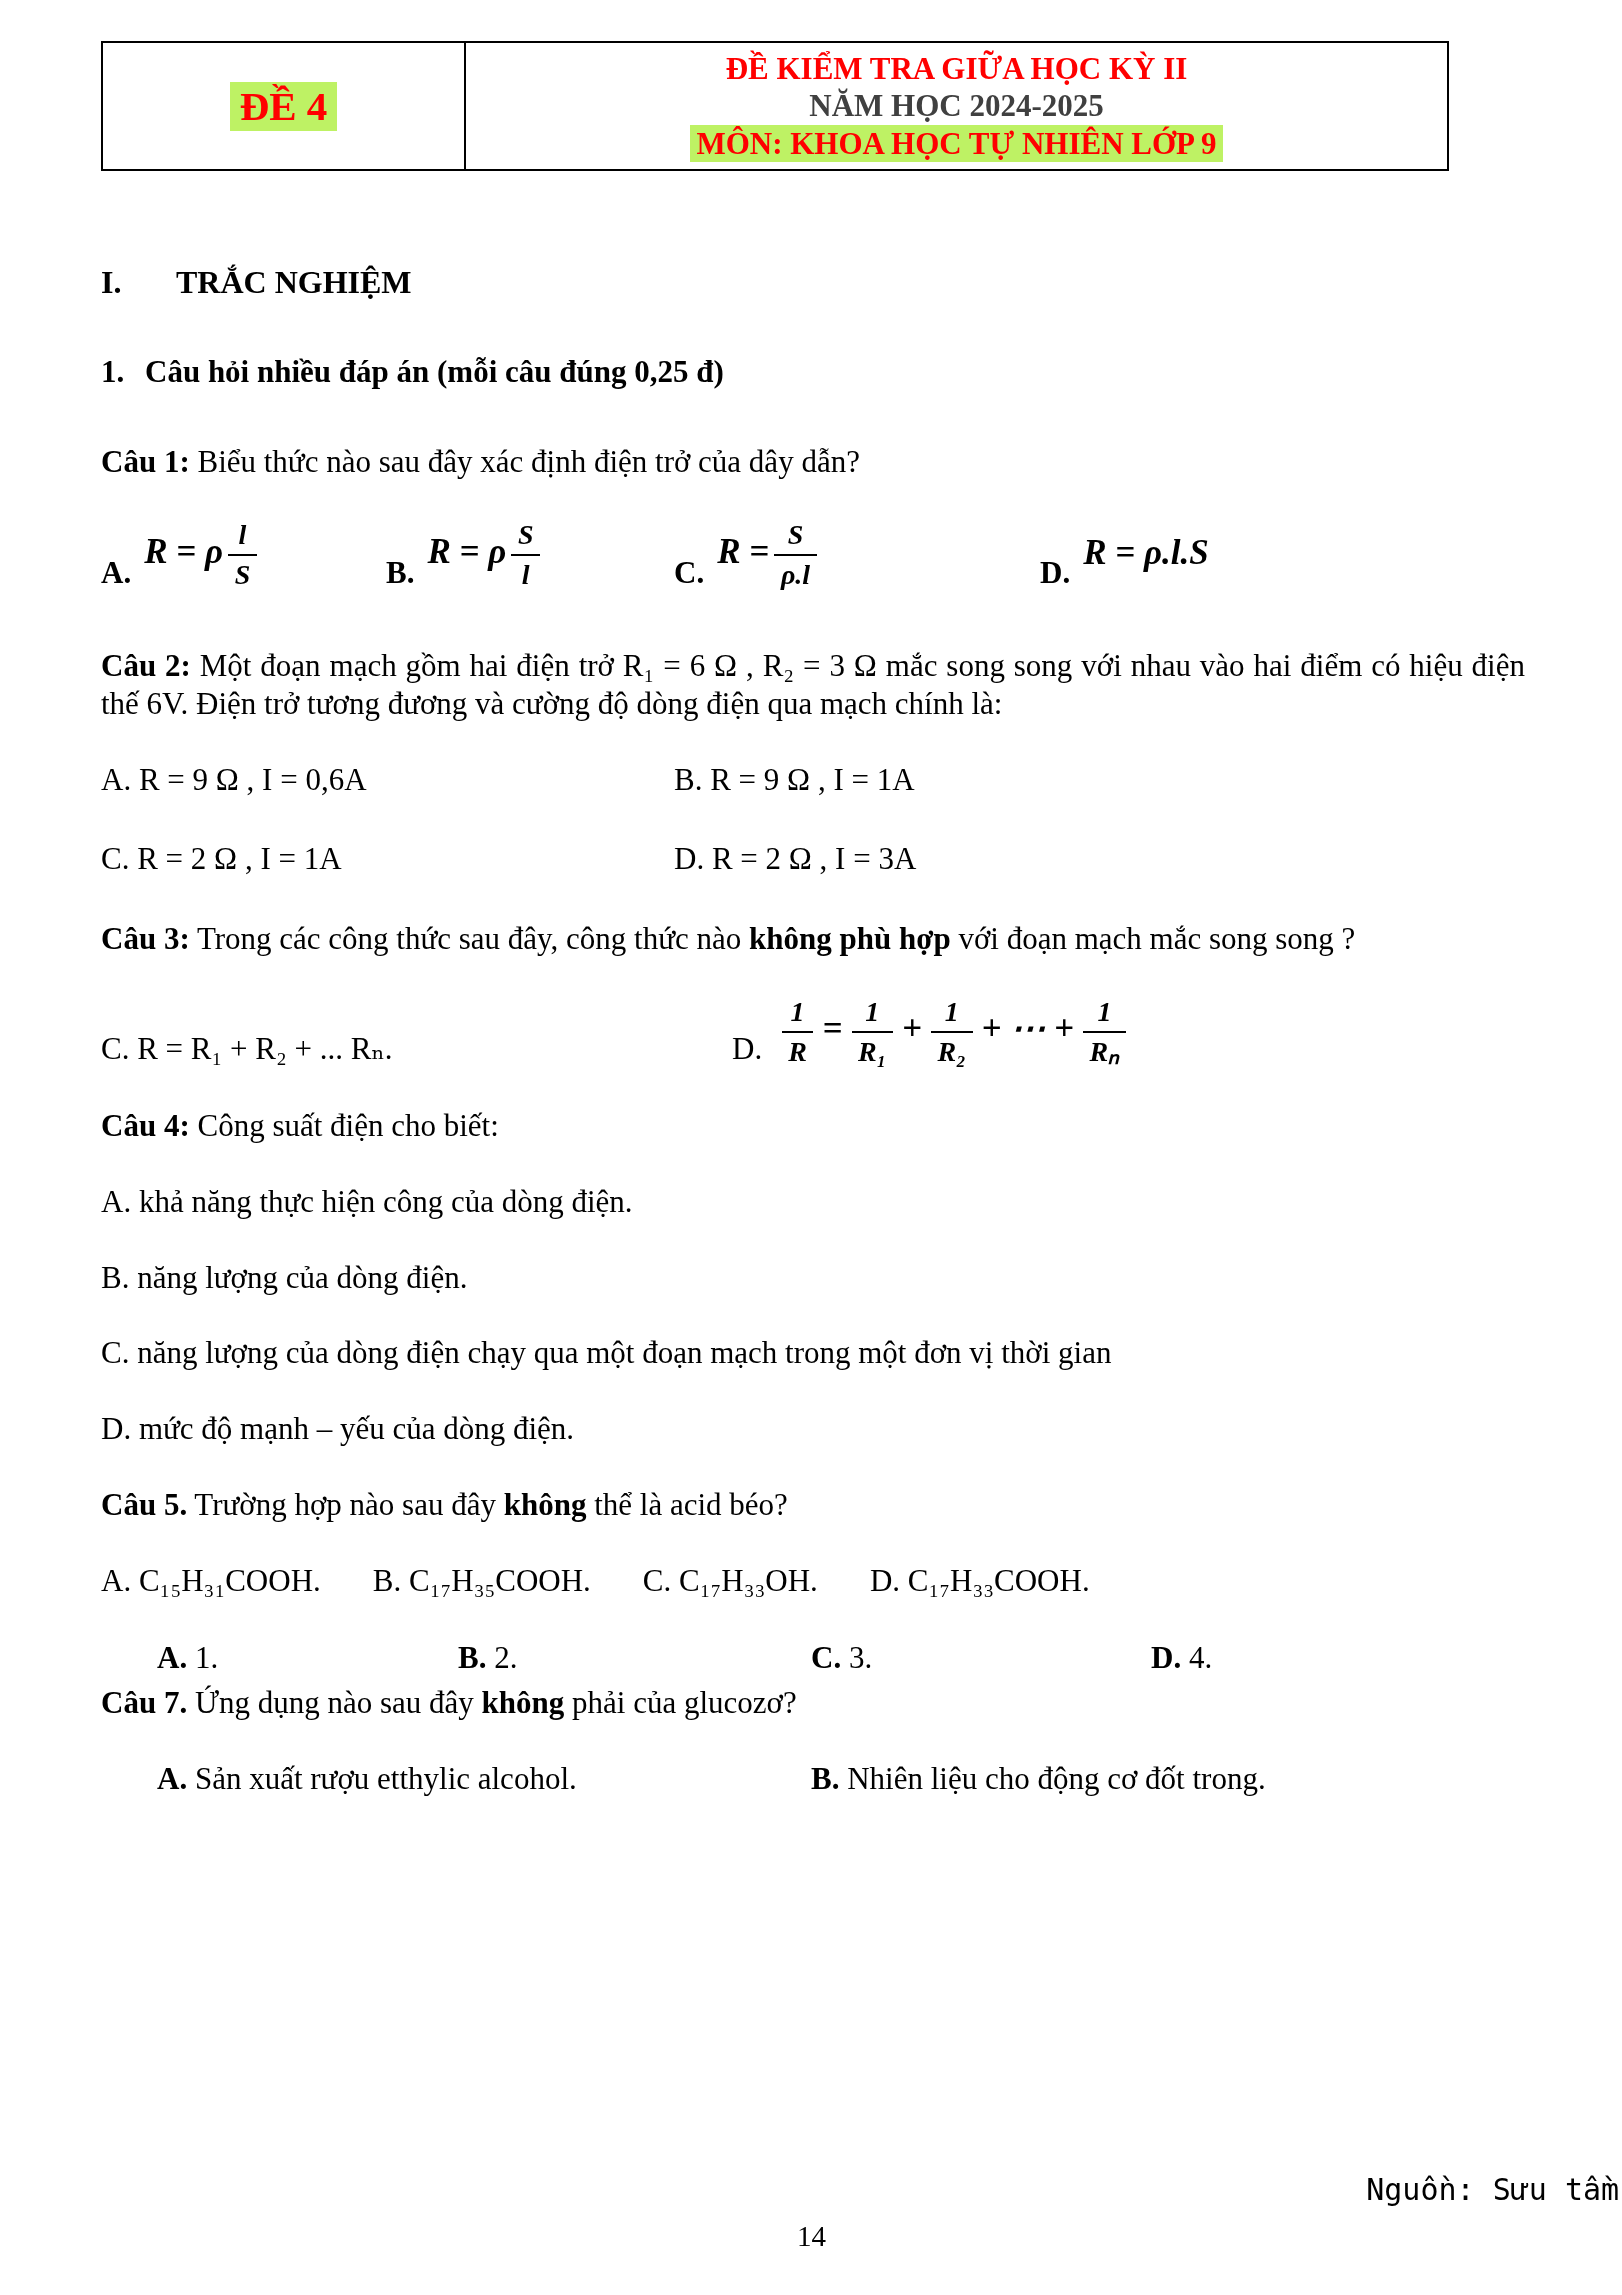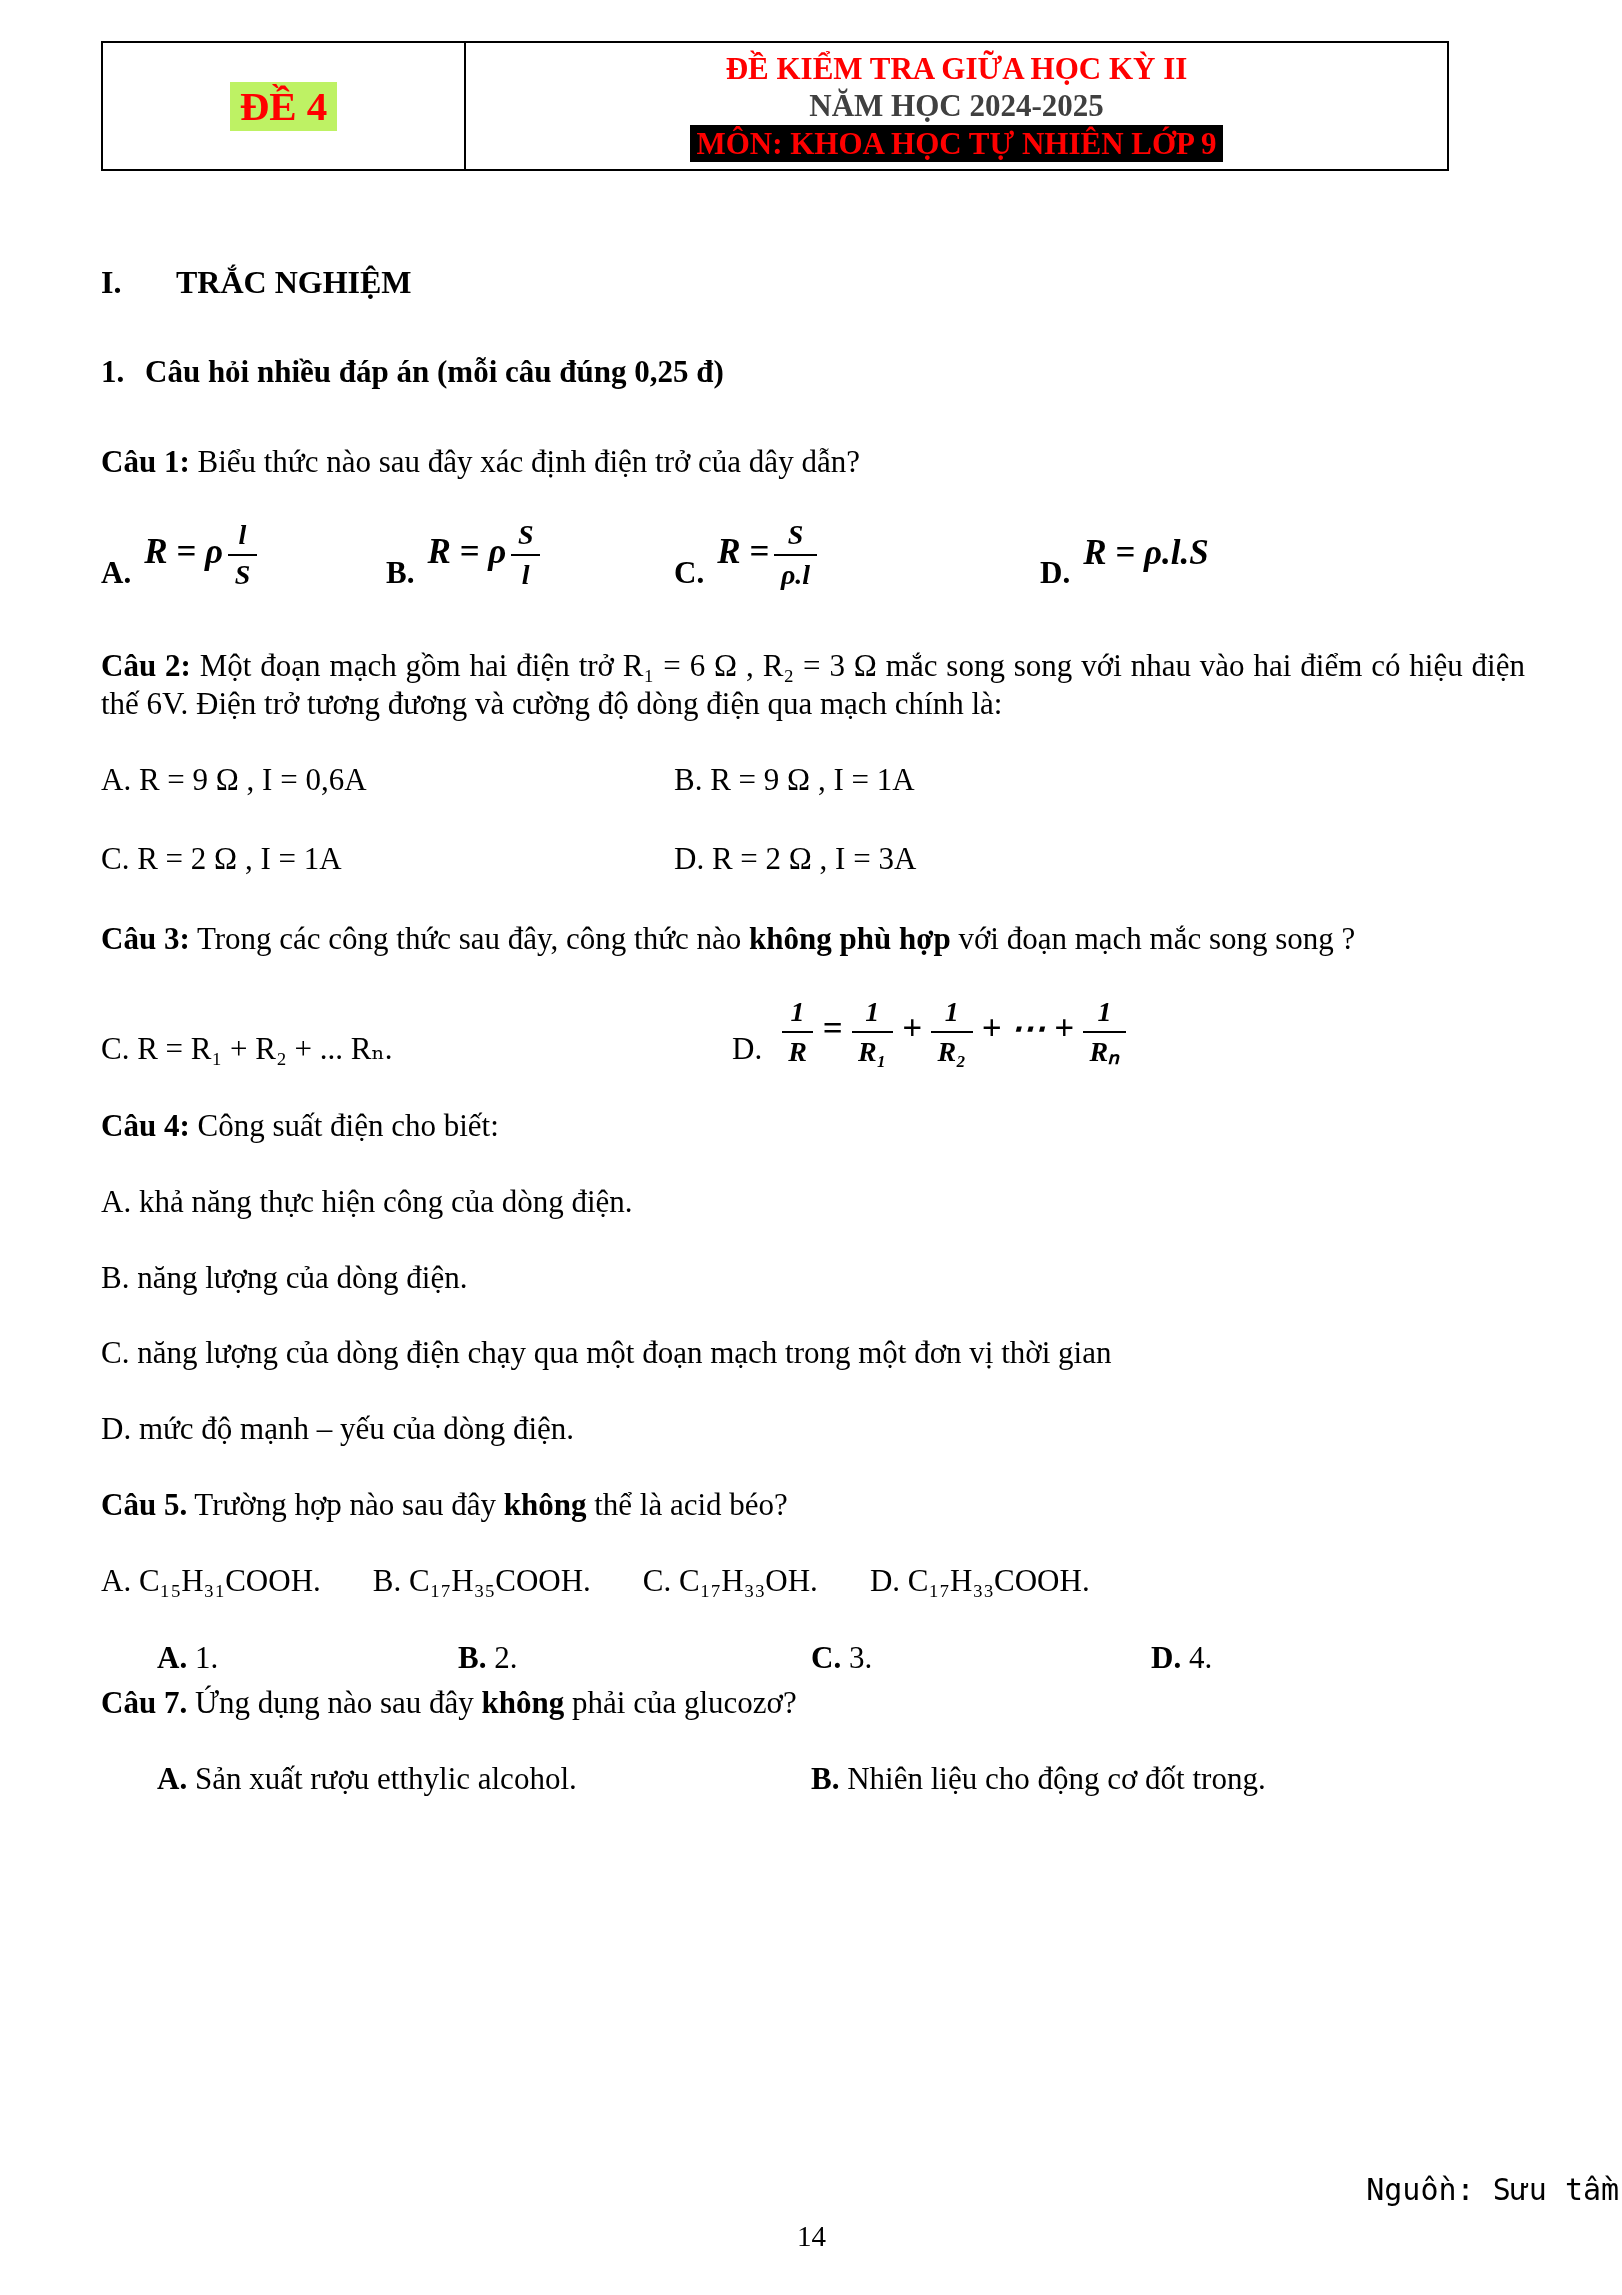--- a/index.html
+++ b/index.html
@@ -14,21 +14,21 @@
 
   
   table.header-table { border-collapse: collapse; width: 1348px; margin-bottom: 92px; }
   table.header-table td { border: 2px solid #000; padding: 6.5px 5.2px; }
   td.cell-left { width: 363px; text-align: center; vertical-align: middle; }
   .exam-code { background: #bef264; color: #FF0000; font-weight: bold; font-size: 41px; padding: 1.3px 9.2px; }
   td.cell-right { text-align: center; }
   .title-line { font-weight: bold; font-size: 31px; line-height: 1.22; }
   .title-red { color: #FF0000; }
   .title-purple { color: #404040; }
-  .subject-hl { background: #000000; padding: 0.7px 6.5px; }
+  .subject-hl { background: #bef264; padding: 0.7px 6.5px; }
 
   
   .section-heading { font-weight: bold; font-size: 32px; margin: 0 0 51px 0; }
   .sec-num { display: inline-block; width: 75px; }
   .subsection-heading { font-weight: bold; margin: 0 0 52px 0; }
   .sub-num { display: inline-block; width: 44px; }
 
   
   p.para { margin: 0 0 38px 0; }
   .justify { text-align: justify; }

